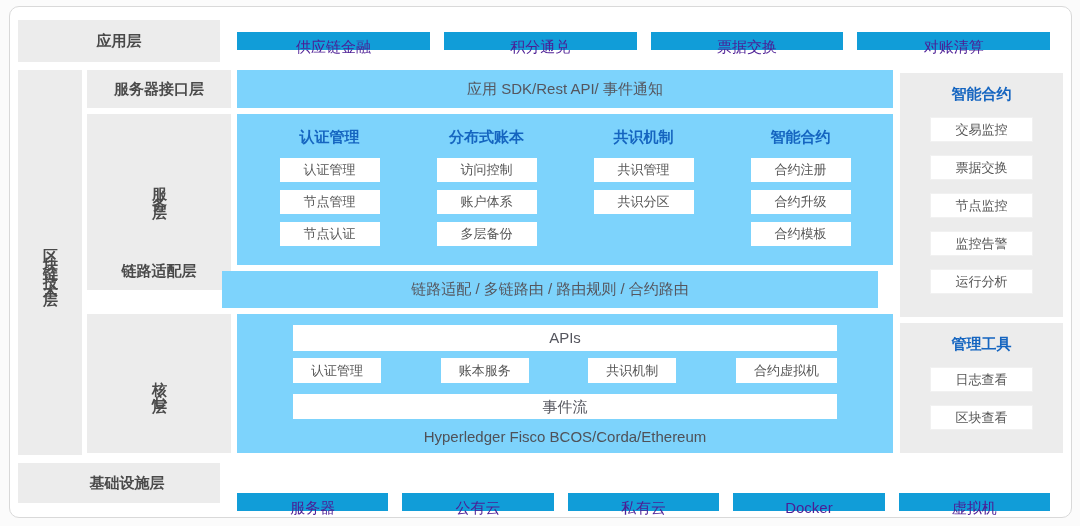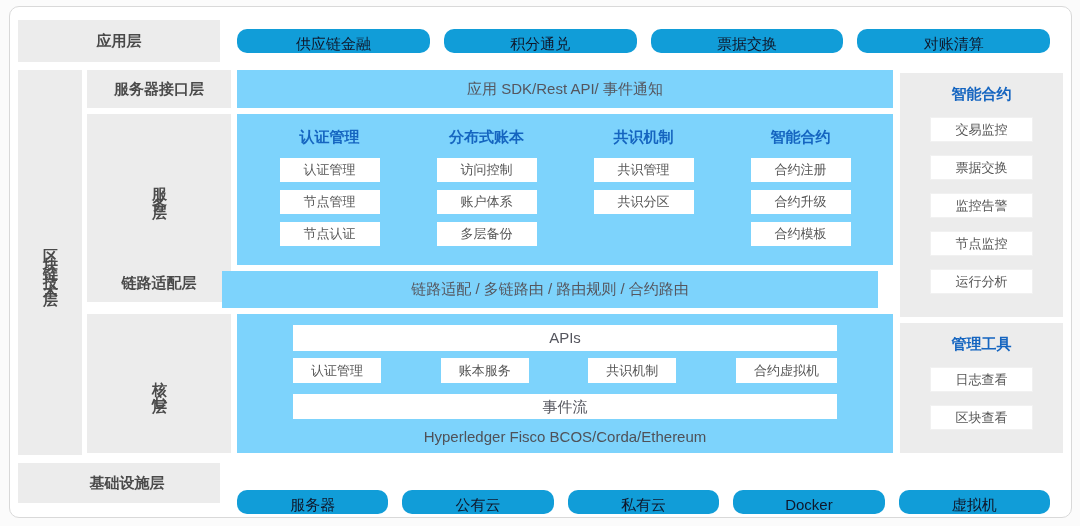--- a/index.html
+++ b/index.html
@@ -20,22 +20,22 @@
   }
   .vertical {
     writing-mode: vertical-lr; text-orientation: upright; letter-spacing: 9px;
   }
   .lavender {
     background: #7dd3fc; color: #55565e; font-size: 15px;
     display: flex; align-items: center; justify-content: center; text-align: center;
   }
   .btn-row { display: flex; align-items: center; gap: 14px; }
   .blue-btn {
-    flex: 1; height: 24px; line-height: 30px; background: #119dd8; color: #0f172a;
-    font-size: 15px; text-align: center; cursor: pointer; border-radius: 10px;
+    flex: 1; height: 18px; line-height: 30px; background: #119dd8; color: #4c1d95;
+    font-size: 15px; text-align: center; cursor: pointer;
   }
   
   .svc-content { display: flex; align-items: flex-start; justify-content: space-between; padding: 12px 14px 0; }
   .svc-col { flex: 1; display: flex; flex-direction: column; align-items: center; }
   .col-header { color: #1565c0; font-size: 15px; font-weight: bold; height: 22px; line-height: 22px; margin-bottom: 10px; }
   .white-box {
     background: #ffffff; width: 100px; height: 24px; line-height: 24px;
     font-size: 13px; color: #555555; text-align: center; margin-bottom: 8px;
   }
   
@@ -62,21 +62,21 @@
     font-size: 13px; color: #555555; text-align: center; margin-bottom: 13px;
   }
   
   .app-label      { left: 18px;  top: 20px;  width: 202px; height: 42px; }
   .app-buttons    { left: 237px; top: 20px;  width: 813px; height: 42px; }
   .tech-label     { left: 18px;  top: 70px;  width: 64px;  height: 385px; }
   .if-label       { left: 87px;  top: 70px;  width: 144px; height: 38px; }
   .if-content     { left: 237px; top: 70px;  width: 656px; height: 38px; }
   .svc-label      { left: 87px;  top: 114px; width: 144px; height: 151px; }
   .svc-area       { left: 237px; top: 114px; width: 656px; height: 151px; }
-  .ad-label       { left: 87px;  top: 265px; width: 144px; height: 37px; }
+  .ad-label       { left: 87px;  top: 253px; width: 144px; height: 37px; }
   .ad-content     { left: 222px; top: 271px; width: 656px; height: 37px; }
   .core-label     { left: 87px;  top: 314px; width: 144px; height: 139px; }
   .core-area      { left: 237px; top: 314px; width: 656px; height: 139px; }
   .panel1         { left: 900px; top: 73px;  width: 163px; height: 244px; }
   .panel2         { left: 900px; top: 323px; width: 163px; height: 130px; }
   .infra-label    { left: 18px;  top: 463px; width: 202px; height: 40px; padding-left: 16px; }
   .infra-buttons  { left: 237px; top: 482px; width: 813px; height: 40px; }
 </style>
 </head>
 <body>
@@ -137,22 +137,22 @@
       <div class="module-box">合约虚拟机</div>
     </div>
     <div class="wide-bar event-bar">事件流</div>
     <div class="platforms">Hyperledger Fisco BCOS/Corda/Ethereum</div>
   </div>
 
   <div class="abs gray-panel panel1">
     <div class="panel-title">智能合约</div>
     <div class="panel-item">交易监控</div>
     <div class="panel-item">票据交换</div>
+    <div class="panel-item">节点监控</div>
     <div class="panel-item">监控告警</div>
-    <div class="panel-item">节点监控</div>
     <div class="panel-item">运行分析</div>
   </div>
 
   <div class="abs gray-panel panel2">
     <div class="panel-title">管理工具</div>
     <div class="panel-item">日志查看</div>
     <div class="panel-item">区块查看</div>
   </div>
 
   <div class="abs label-box infra-label">基础设施层</div>

